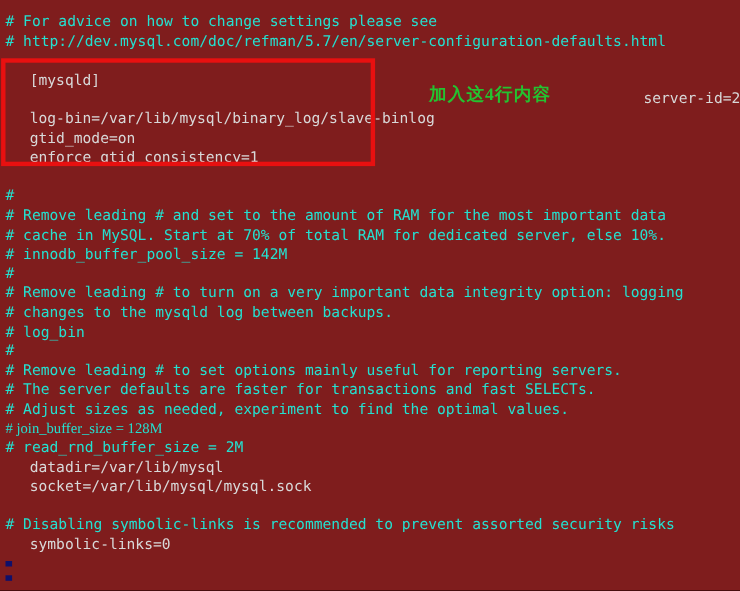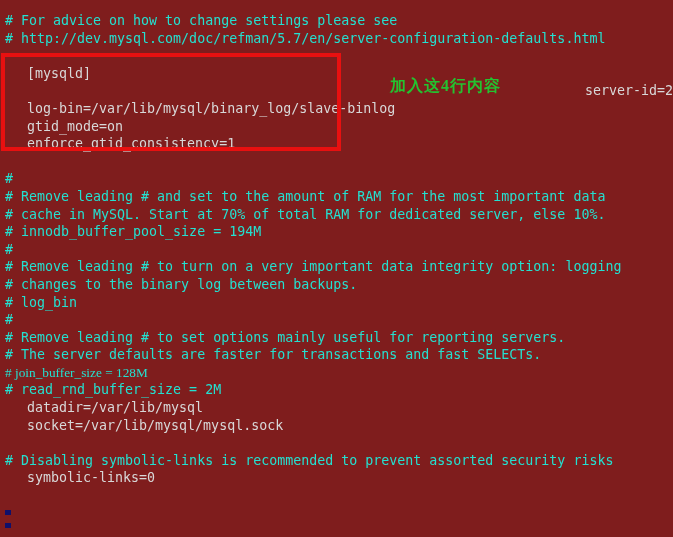--- a/index.html
+++ b/index.html
@@ -77,28 +77,29 @@
       <div class="line blank"></div>
       <div class="line value" style="color: rgb(216, 216, 216);">[mysqld]</div>
       <div class="line value" style="color: rgb(216, 216, 216); text-align: right;">server-id=2</div>
       <div class="line value" style="color: rgb(216, 216, 216);">log-bin=/var/lib/mysql/binary_log/slave-binlog</div>
       <div class="line value" style="color: rgb(216, 216, 216);">gtid_mode=on</div>
       <div class="line value" style="color: rgb(216, 216, 216);">enforce_gtid_consistency=1</div>
       <div class="line blank"></div>
       <div class="line comment" style="color: rgb(36, 224, 208);">#</div>
       <div class="line comment" style="color: rgb(36, 224, 208);"># Remove leading # and set to the amount of RAM for the most important data</div>
       <div class="line comment" style="color: rgb(36, 224, 208);"># cache in MySQL. Start at 70% of total RAM for dedicated server, else 10%.</div>
-      <div class="line comment" style="color: rgb(36, 224, 208);"># innodb_buffer_pool_size = 194M</div>
+      <div class="line comment" style="color: rgb(36, 224, 208);"># innodb_buffer_pool_size = 142M</div>
       <div class="line comment" style="color: rgb(36, 224, 208);">#</div>
       <div class="line comment" style="color: rgb(36, 224, 208);"># Remove leading # to turn on a very important data integrity option: logging</div>
-      <div class="line comment" style="color: rgb(36, 224, 208);"># changes to the binary log between backups.</div>
+      <div class="line comment" style="color: rgb(36, 224, 208);"># changes to the mysqld log between backups.</div>
       <div class="line comment" style="color: rgb(36, 224, 208);"># log_bin</div>
       <div class="line comment" style="color: rgb(36, 224, 208);">#</div>
       <div class="line comment" style="color: rgb(36, 224, 208);"># Remove leading # to set options mainly useful for reporting servers.</div>
       <div class="line comment" style="color: rgb(36, 224, 208);"># The server defaults are faster for transactions and fast SELECTs.</div>
+      <div class="line comment" style="color: rgb(36, 224, 208);"># Adjust sizes as needed, experiment to find the optimal values.</div>
       <div class="line comment" style="color: rgb(36, 224, 208); font-family: Liberation Serif, serif;"># join_buffer_size = 128M</div>
       <div class="line comment" style="color: rgb(36, 224, 208);"># read_rnd_buffer_size = 2M</div>
       <div class="line value" style="color: rgb(216, 216, 216);">datadir=/var/lib/mysql</div>
       <div class="line value" style="color: rgb(216, 216, 216);">socket=/var/lib/mysql/mysql.sock</div>
       <div class="line blank"></div>
       <div class="line comment" style="color: rgb(36, 224, 208);"># Disabling symbolic-links is recommended to prevent assorted security risks</div>
       <div class="line value" style="color: rgb(216, 216, 216);">symbolic-links=0</div>
       <div class="line blank"></div>
     </div>
 

